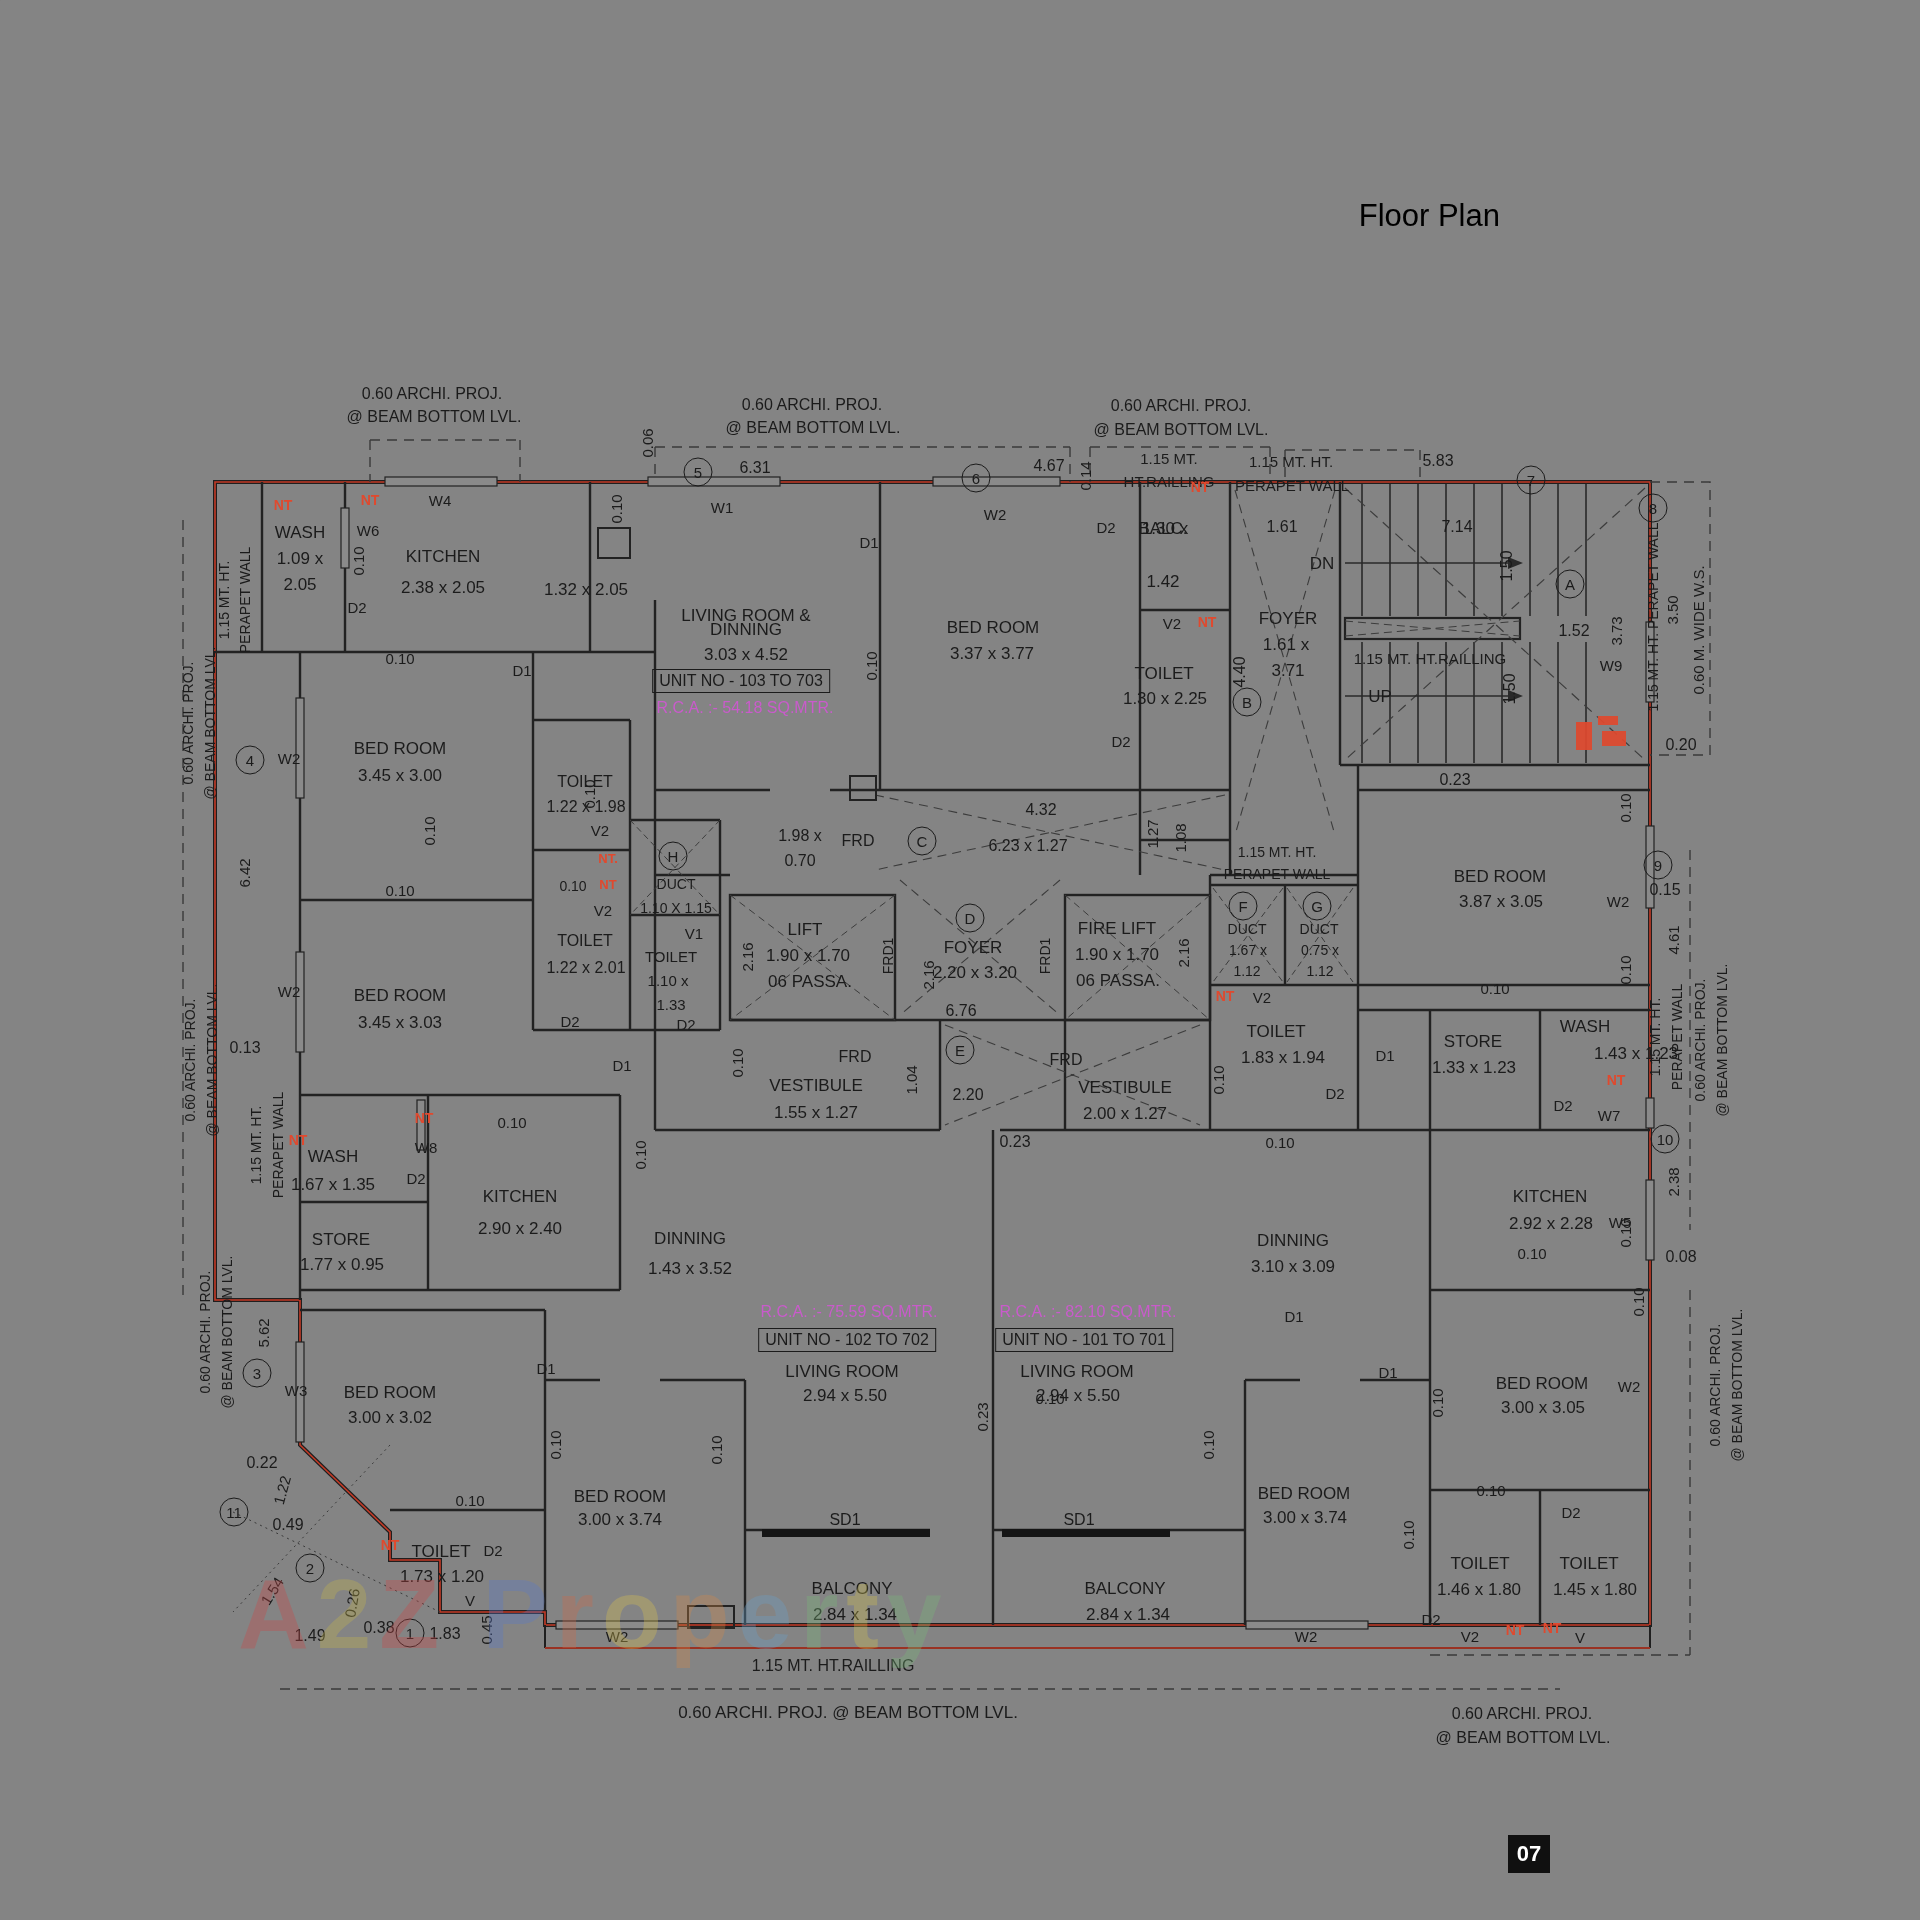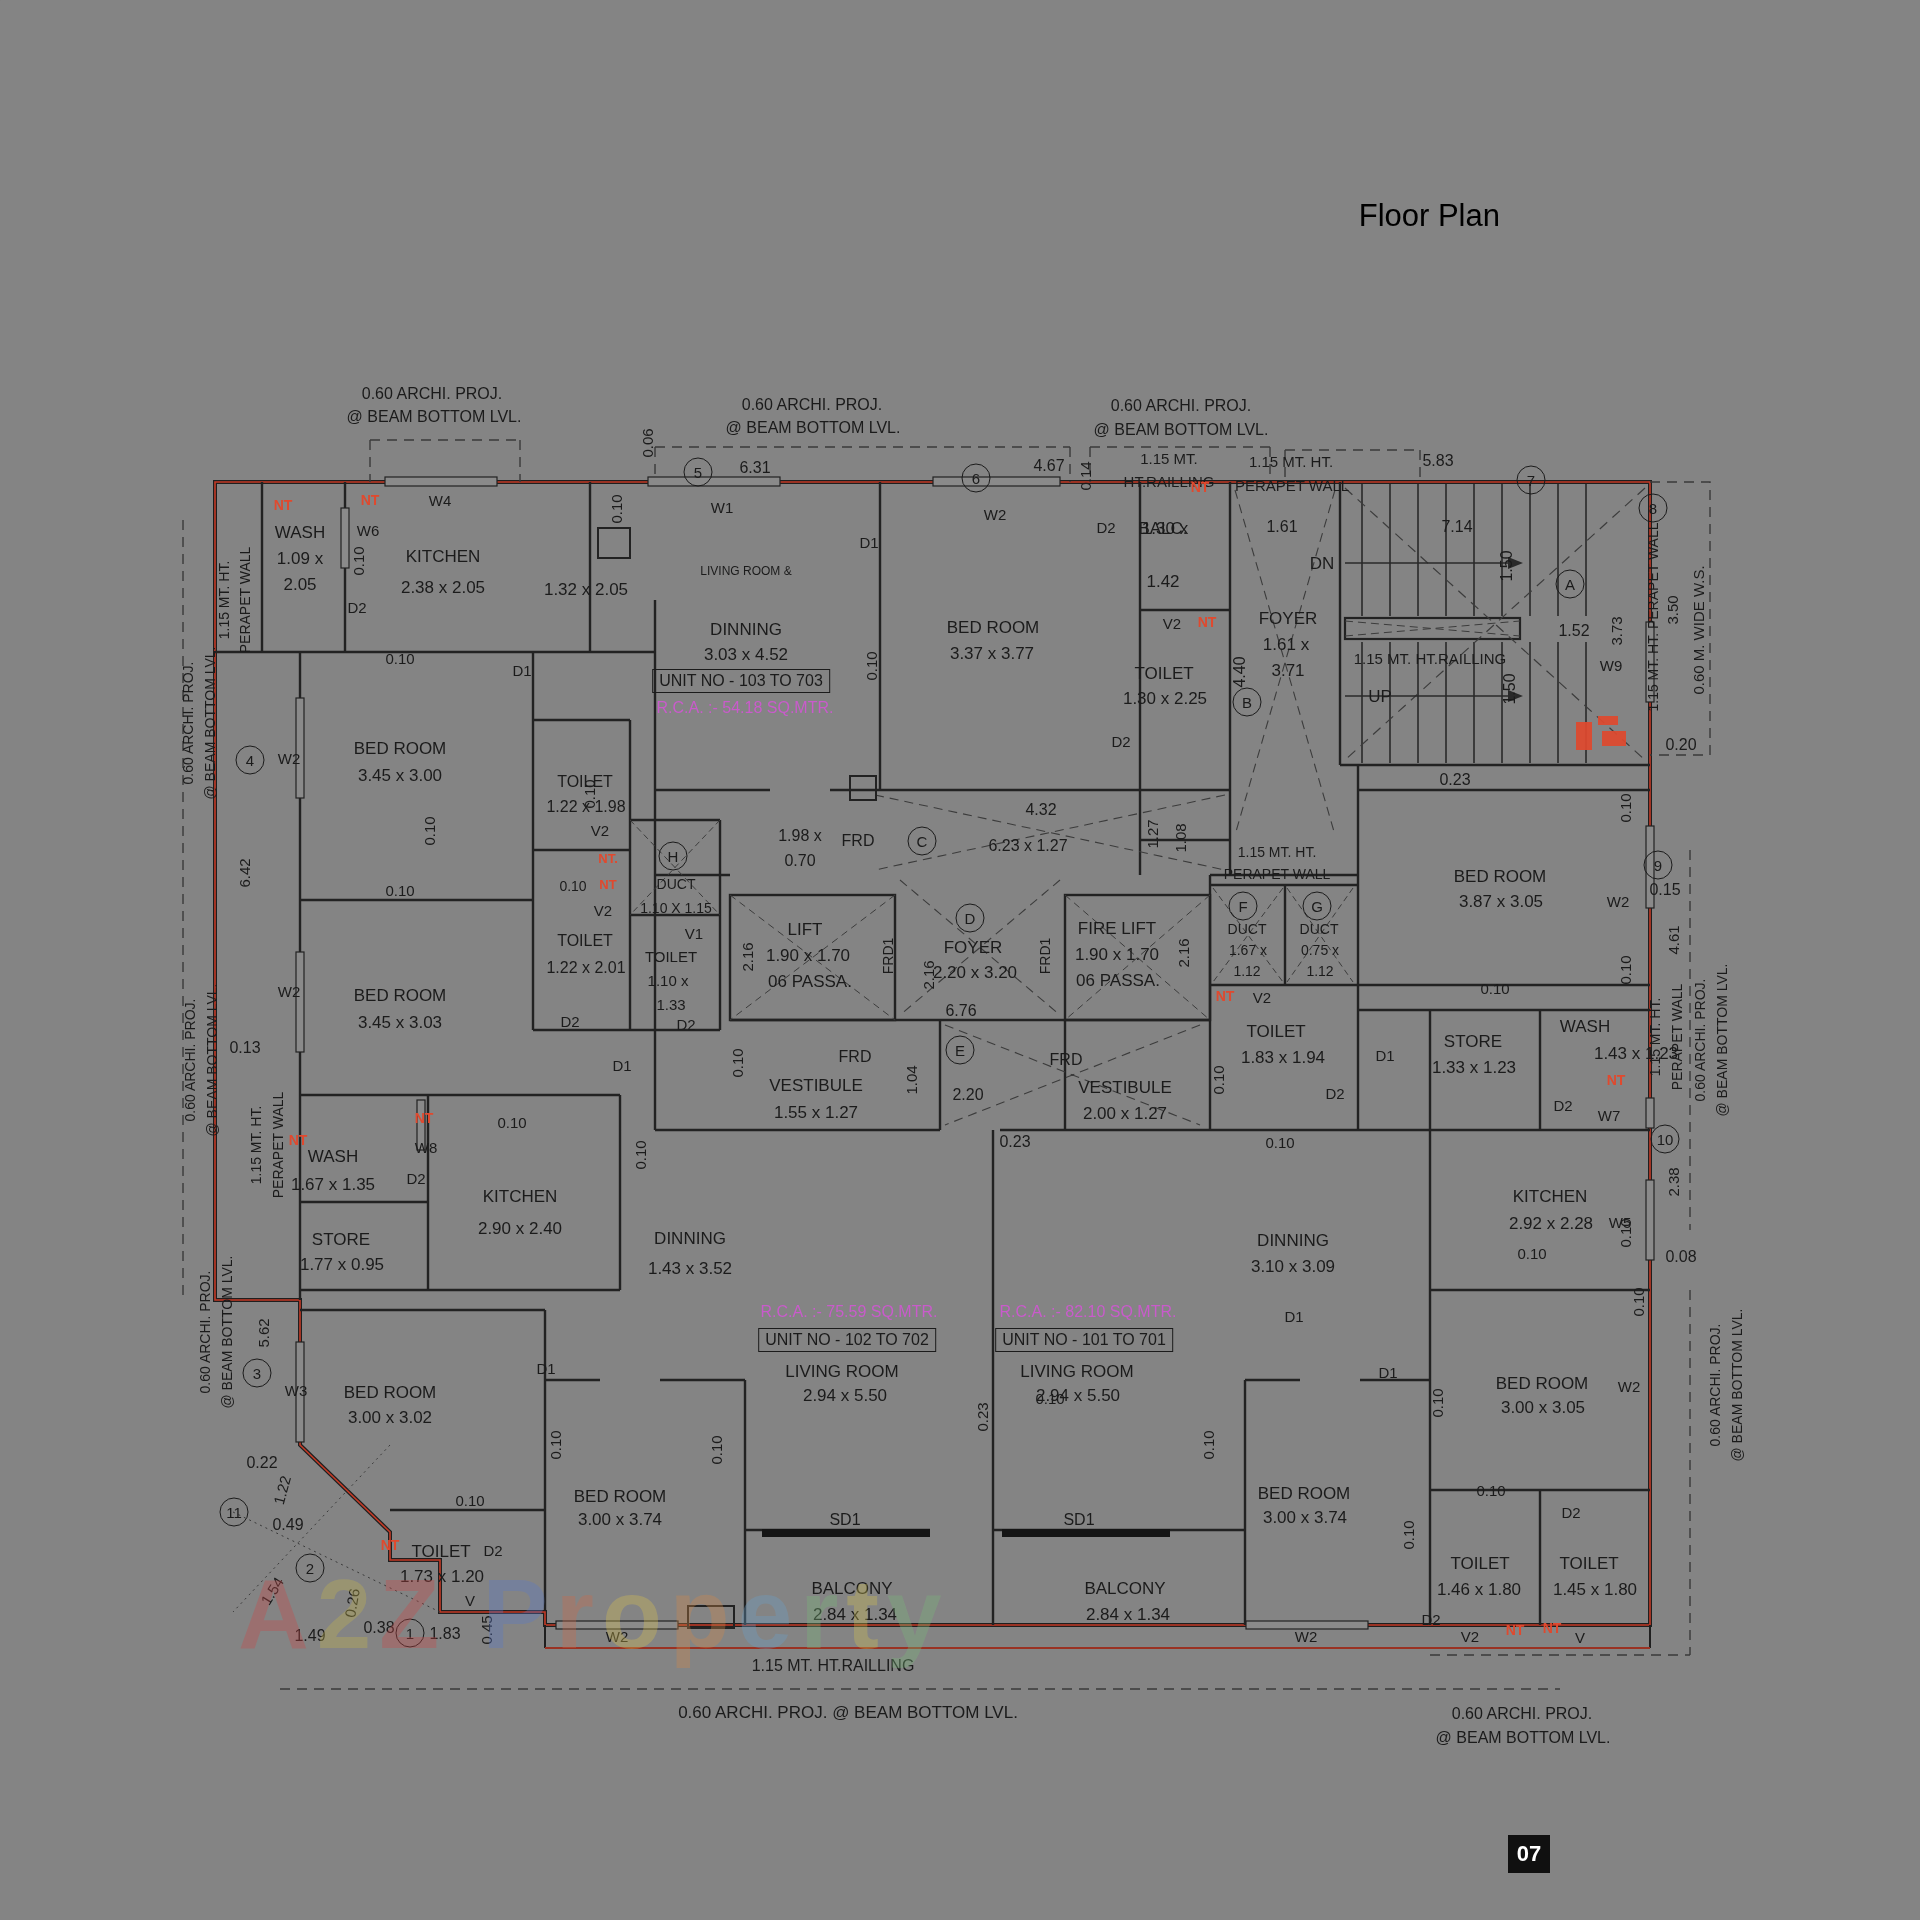--- a/index.html
+++ b/index.html
@@ -147,21 +147,21 @@
       <div class="lbl" style="left: 368px; top: 530px; font-size: 15px; transform: translate(-50%, -50%);">W6</div>
       <div class="lbl" style="left: 722px; top: 507px; font-size: 15px; transform: translate(-50%, -50%);">W1</div>
       <div class="lbl" style="left: 995px; top: 514px; font-size: 15px; transform: translate(-50%, -50%);">W2</div>
       <div class="lbl" style="left: 300px; top: 532px; font-size: 17px; transform: translate(-50%, -50%);">WASH</div>
       <div class="lbl" style="left: 300px; top: 558px; font-size: 17px; transform: translate(-50%, -50%);">1.09 x</div>
       <div class="lbl" style="left: 300px; top: 584px; font-size: 17px; transform: translate(-50%, -50%);">2.05</div>
       <div class="lbl" style="left: 443px; top: 556px; font-size: 17px; transform: translate(-50%, -50%);">KITCHEN</div>
       <div class="lbl" style="left: 443px; top: 587px; font-size: 17px; transform: translate(-50%, -50%);">2.38 x 2.05</div>
       <div class="lbl" style="left: 357px; top: 607px; font-size: 15px; transform: translate(-50%, -50%);">D2</div>
       <div class="lbl" style="left: 586px; top: 589px; font-size: 17px; transform: translate(-50%, -50%);">1.32 x 2.05</div>
-      <div class="lbl" style="left: 746px; top: 571px; font-size: 12px; transform: translate(-50%, -50%);">LIVING ROOM &amp;</div>
+      <div class="lbl" style="left: 746px; top: 615px; font-size: 17px; transform: translate(-50%, -50%);">LIVING ROOM &amp;</div>
       <div class="lbl" style="left: 746px; top: 629px; font-size: 17px; transform: translate(-50%, -50%);">DINNING</div>
       <div class="lbl" style="left: 746px; top: 654px; font-size: 17px; transform: translate(-50%, -50%);">3.03 x 4.52</div>
       <div class="lbl boxed" style="left: 741px; top: 681px; font-size: 16px; transform: translate(-50%, -50%);">UNIT NO - 103 TO 703</div>
       <div class="lbl" style="left: 745px; top: 708px; font-size: 16px; color: rgb(201, 91, 203); transform: translate(-50%, -50%);">R.C.A. :- 54.18 SQ.MTR.</div>
       <div class="lbl" style="left: 869px; top: 542px; font-size: 15px; transform: translate(-50%, -50%);">D1</div>
       <div class="lbl" style="left: 993px; top: 627px; font-size: 17px; transform: translate(-50%, -50%);">BED ROOM</div>
       <div class="lbl" style="left: 992px; top: 653px; font-size: 17px; transform: translate(-50%, -50%);">3.37 x 3.77</div>
       <div class="lbl" style="left: 1106px; top: 527px; font-size: 15px; transform: translate(-50%, -50%);">D2</div>
       <div class="lbl" style="left: 1163px; top: 528px; font-size: 17px; transform: translate(-50%, -50%);">BALC.</div>
       <div class="lbl" style="left: 1165px; top: 528px; font-size: 17px; transform: translate(-50%, -50%);">1.30 x</div>

